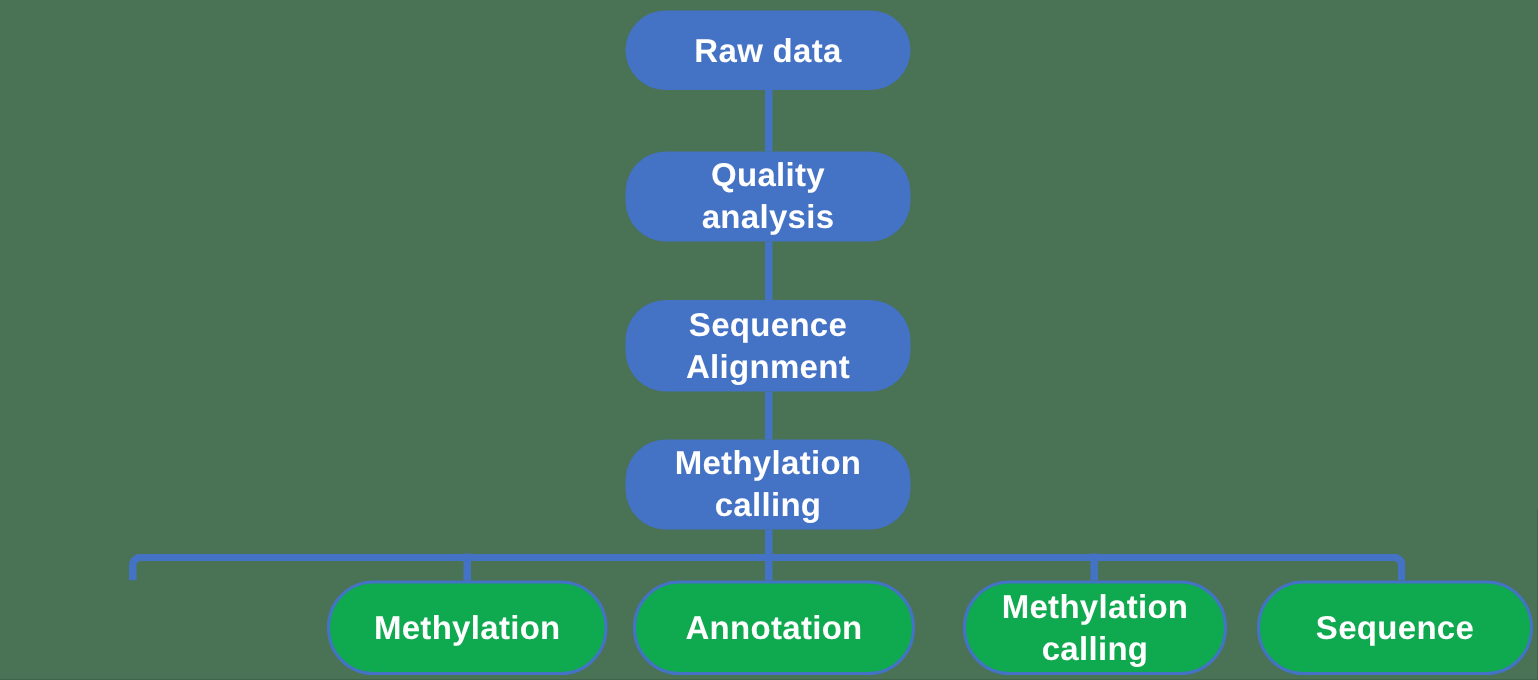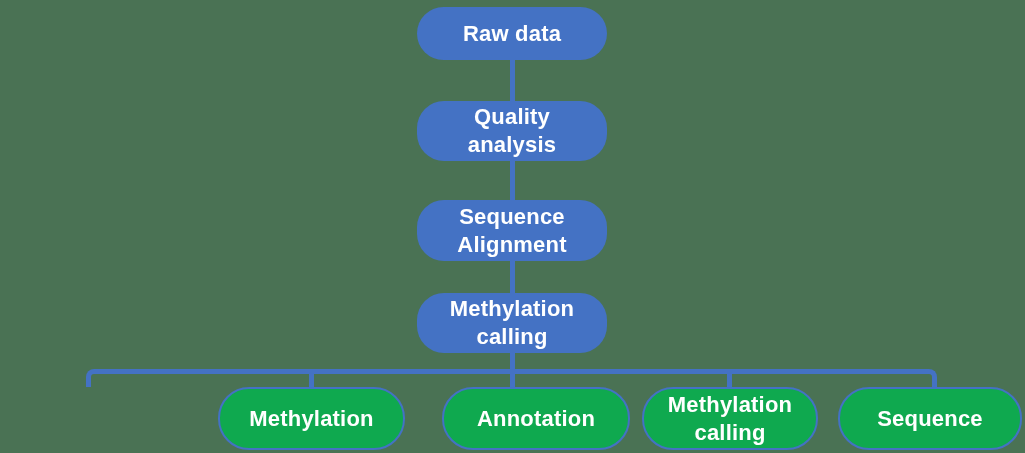--- a/index.html
+++ b/index.html
@@ -70,21 +70,21 @@
   #conn-4 { left: 510px; top: 353px; height: 18px; }
 
   
   #drop-2 { left: 309px; top: 369px; height: 18px; }
   #drop-3 { left: 510px; top: 369px; height: 18px; }
   #drop-4 { left: 727px; top: 369px; height: 18px; }
 
   
   #node-defining-dmr       { left: 2px;   top: 387px; width: 185px; height: 63px; }
   #node-meth-properties    { left: 218px; top: 387px; width: 187px; height: 63px; }
-  #node-annotation         { left: 442px; top: 387px; width: 188px; height: 63px; }
+  #node-annotation         { left: 422px; top: 387px; width: 188px; height: 63px; }
   #node-clustering         { left: 642px; top: 387px; width: 176px; height: 63px; }
   #node-pathway            { left: 838px; top: 387px; width: 184px; height: 63px; }
 </style>
 </head>
 <body>
 
 <div class="canvas" style="--bg: #4A7254; --blue: #4472C4; --green: #0FA94F; --connector: #4472C4; --text: #FFFFFF;">
 
   <div class="node blue" id="node-raw-data">
     <span>Raw data</span>

